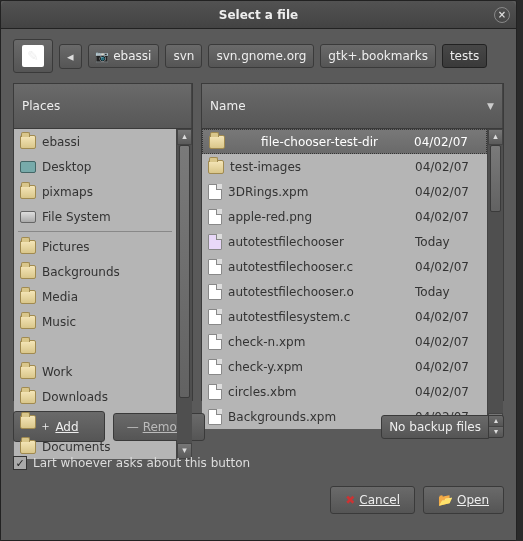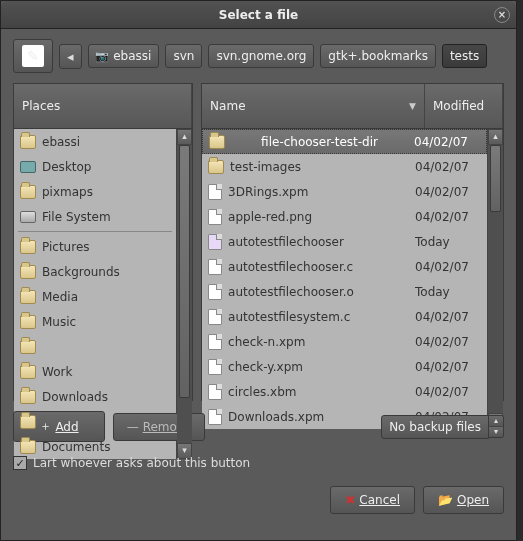--- a/index.html
+++ b/index.html
@@ -370,23 +370,20 @@
         </div>
       </div>
 
       <div class="panel files">
         <div class="list-header">
           <div class="col" style="flex:1">
             <span>Name</span>
             <span style="flex:1"></span>
             <span class="sort-arrow">▼</span>
           </div>
-          <div class="col" style="width:78px">
-            <span>Modified</span>
-          </div>
         </div>
         <div class="panel-wrap">
           <div class="list-body" id="files-body">
               <div class="row sel">
                 <span class="folder-icon"></span>
                 <span class="fname">file-chooser-test-dir</span>
                 <span class="fmod">04/02/07</span>
               </div>
               <div class="row">
                 <span class="folder-icon"></span>
@@ -433,21 +430,21 @@
                 <span class="fname">check-y.xpm</span>
                 <span class="fmod">04/02/07</span>
               </div>
               <div class="row">
                 <span class="file-icon"></span>
                 <span class="fname">circles.xbm</span>
                 <span class="fmod">04/02/07</span>
               </div>
               <div class="row">
                 <span class="file-icon"></span>
-                <span class="fname">Downloads.xpm</span>
+                <span class="fname">Backgrounds.xpm</span>
                 <span class="fmod">04/02/07</span>
               </div>
             </div>
           <div class="scrollbar-v">
             <div class="sb-btn">▴</div>
             <div class="sb-track">
                 <div class="sb-thumb" style="top:0;height:25%"></div>
               </div>
             <div class="sb-btn">▾</div>
           </div>

